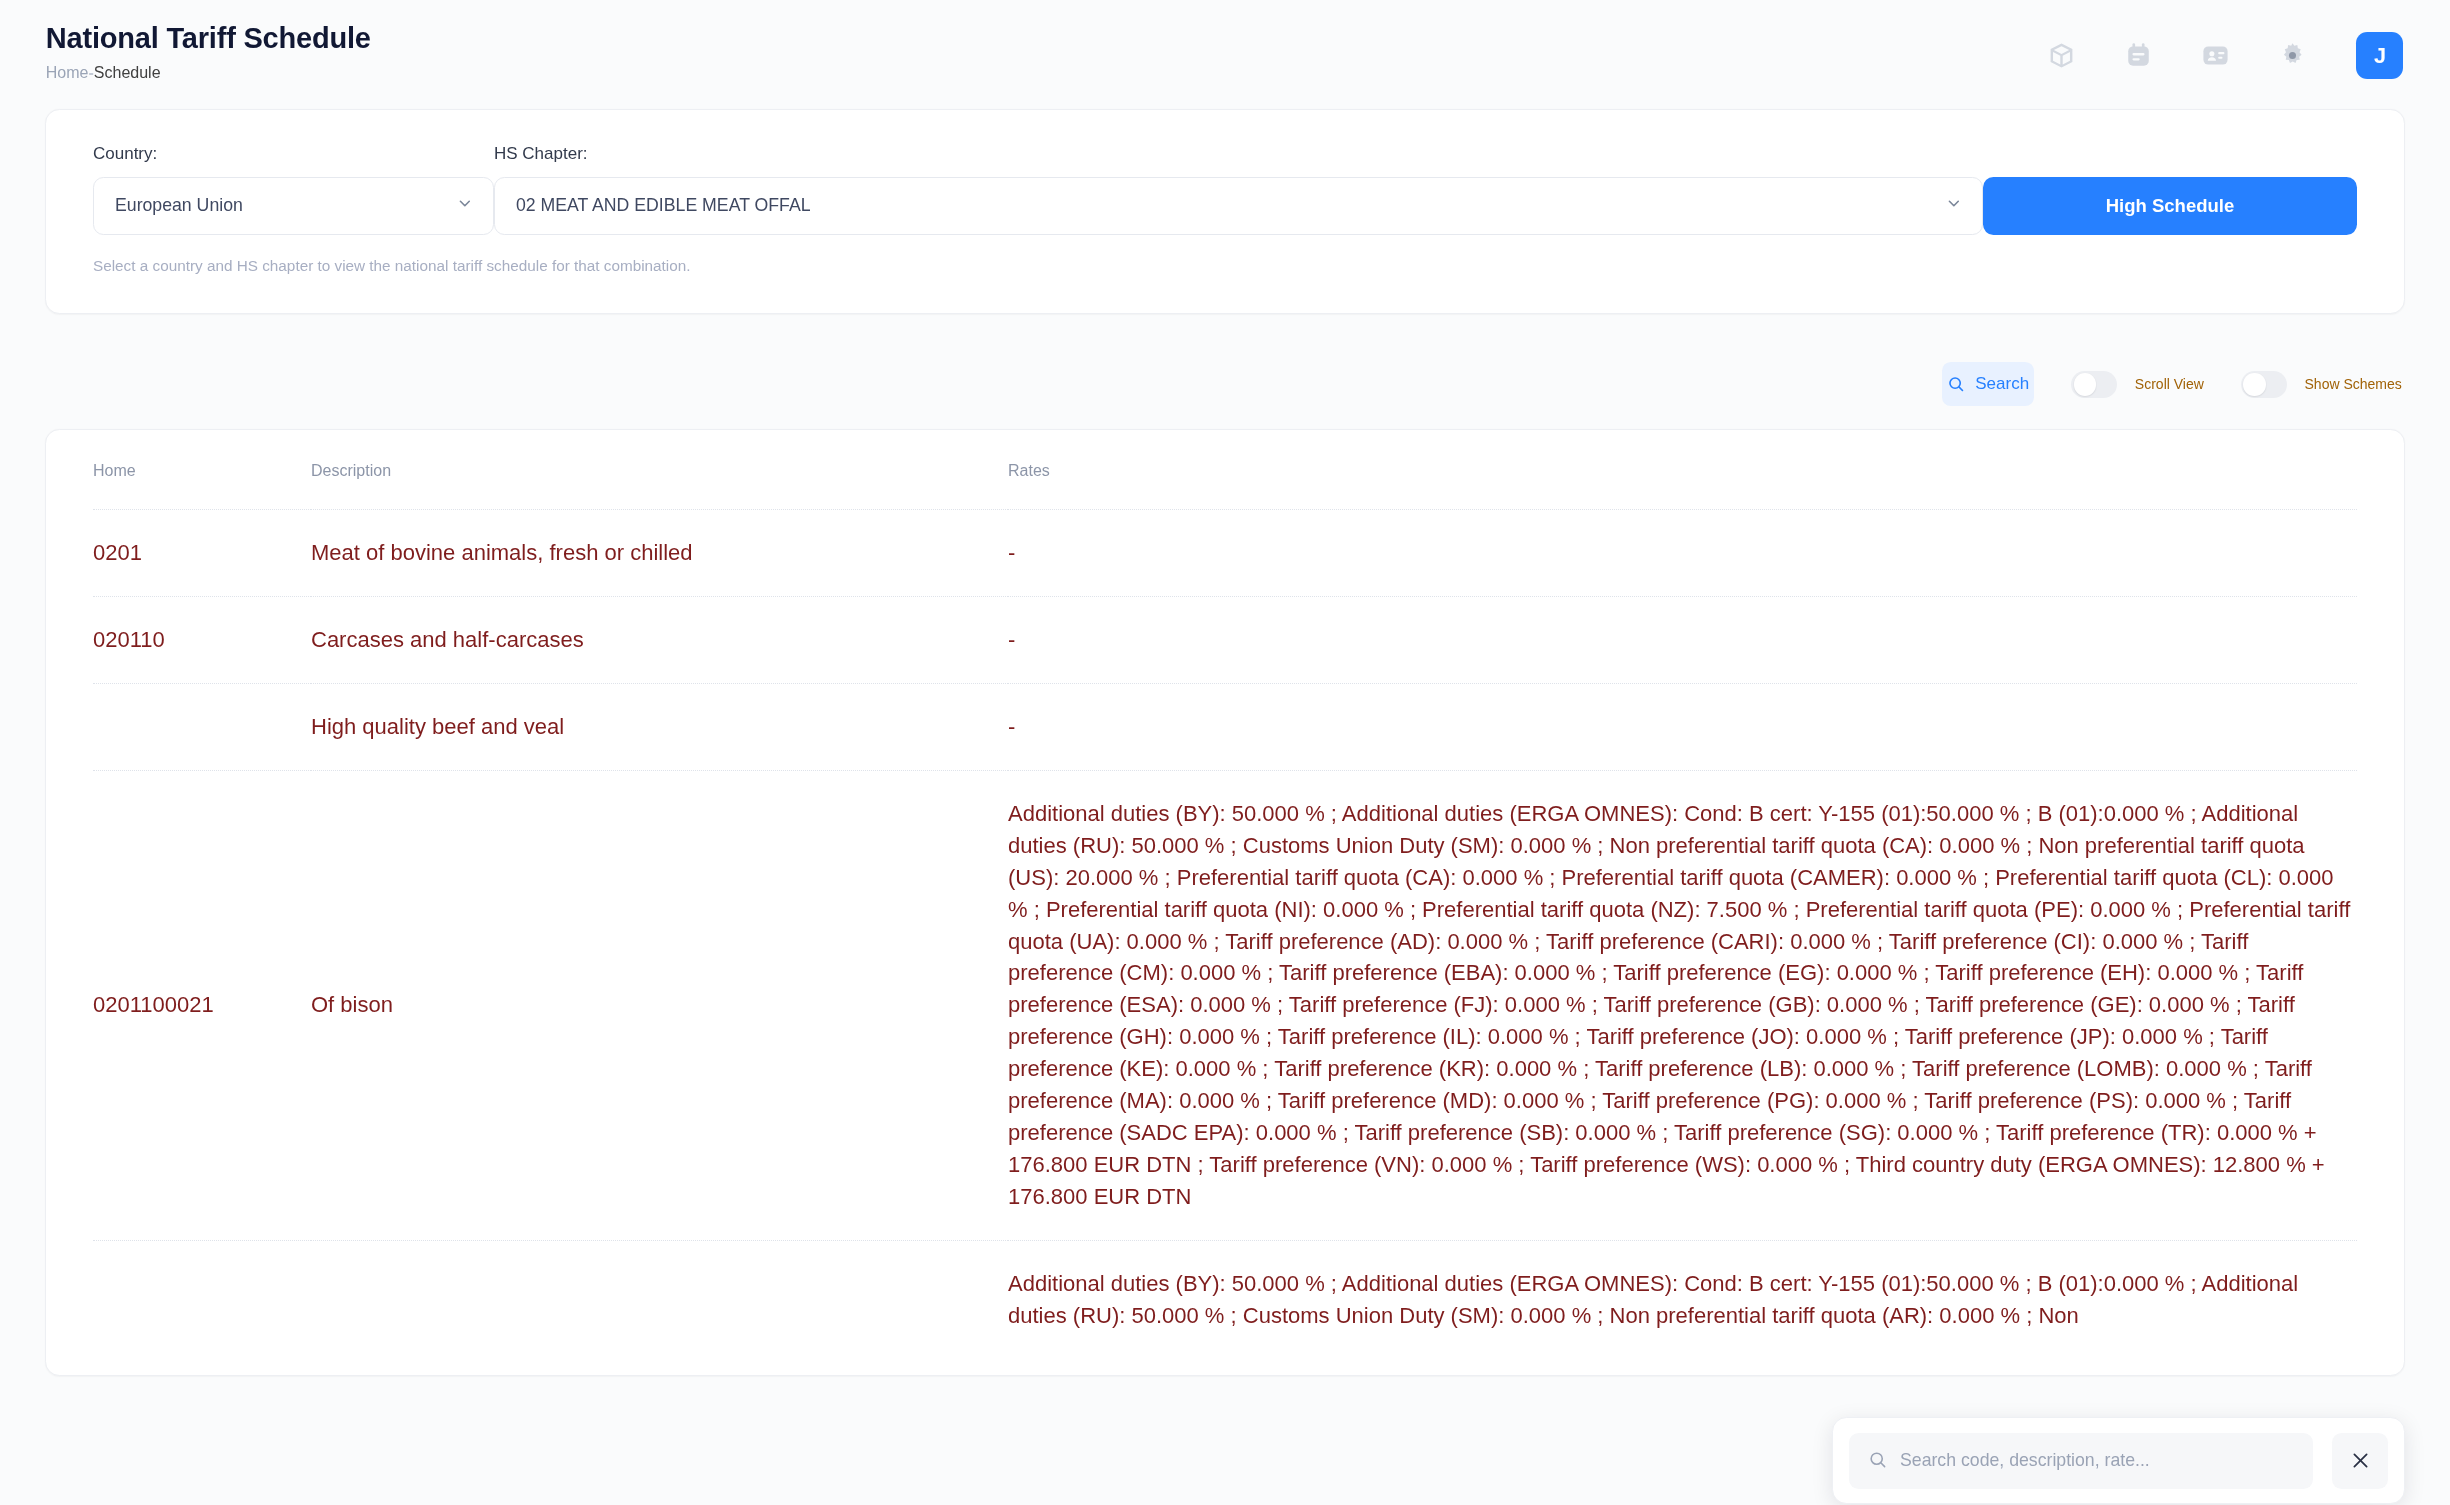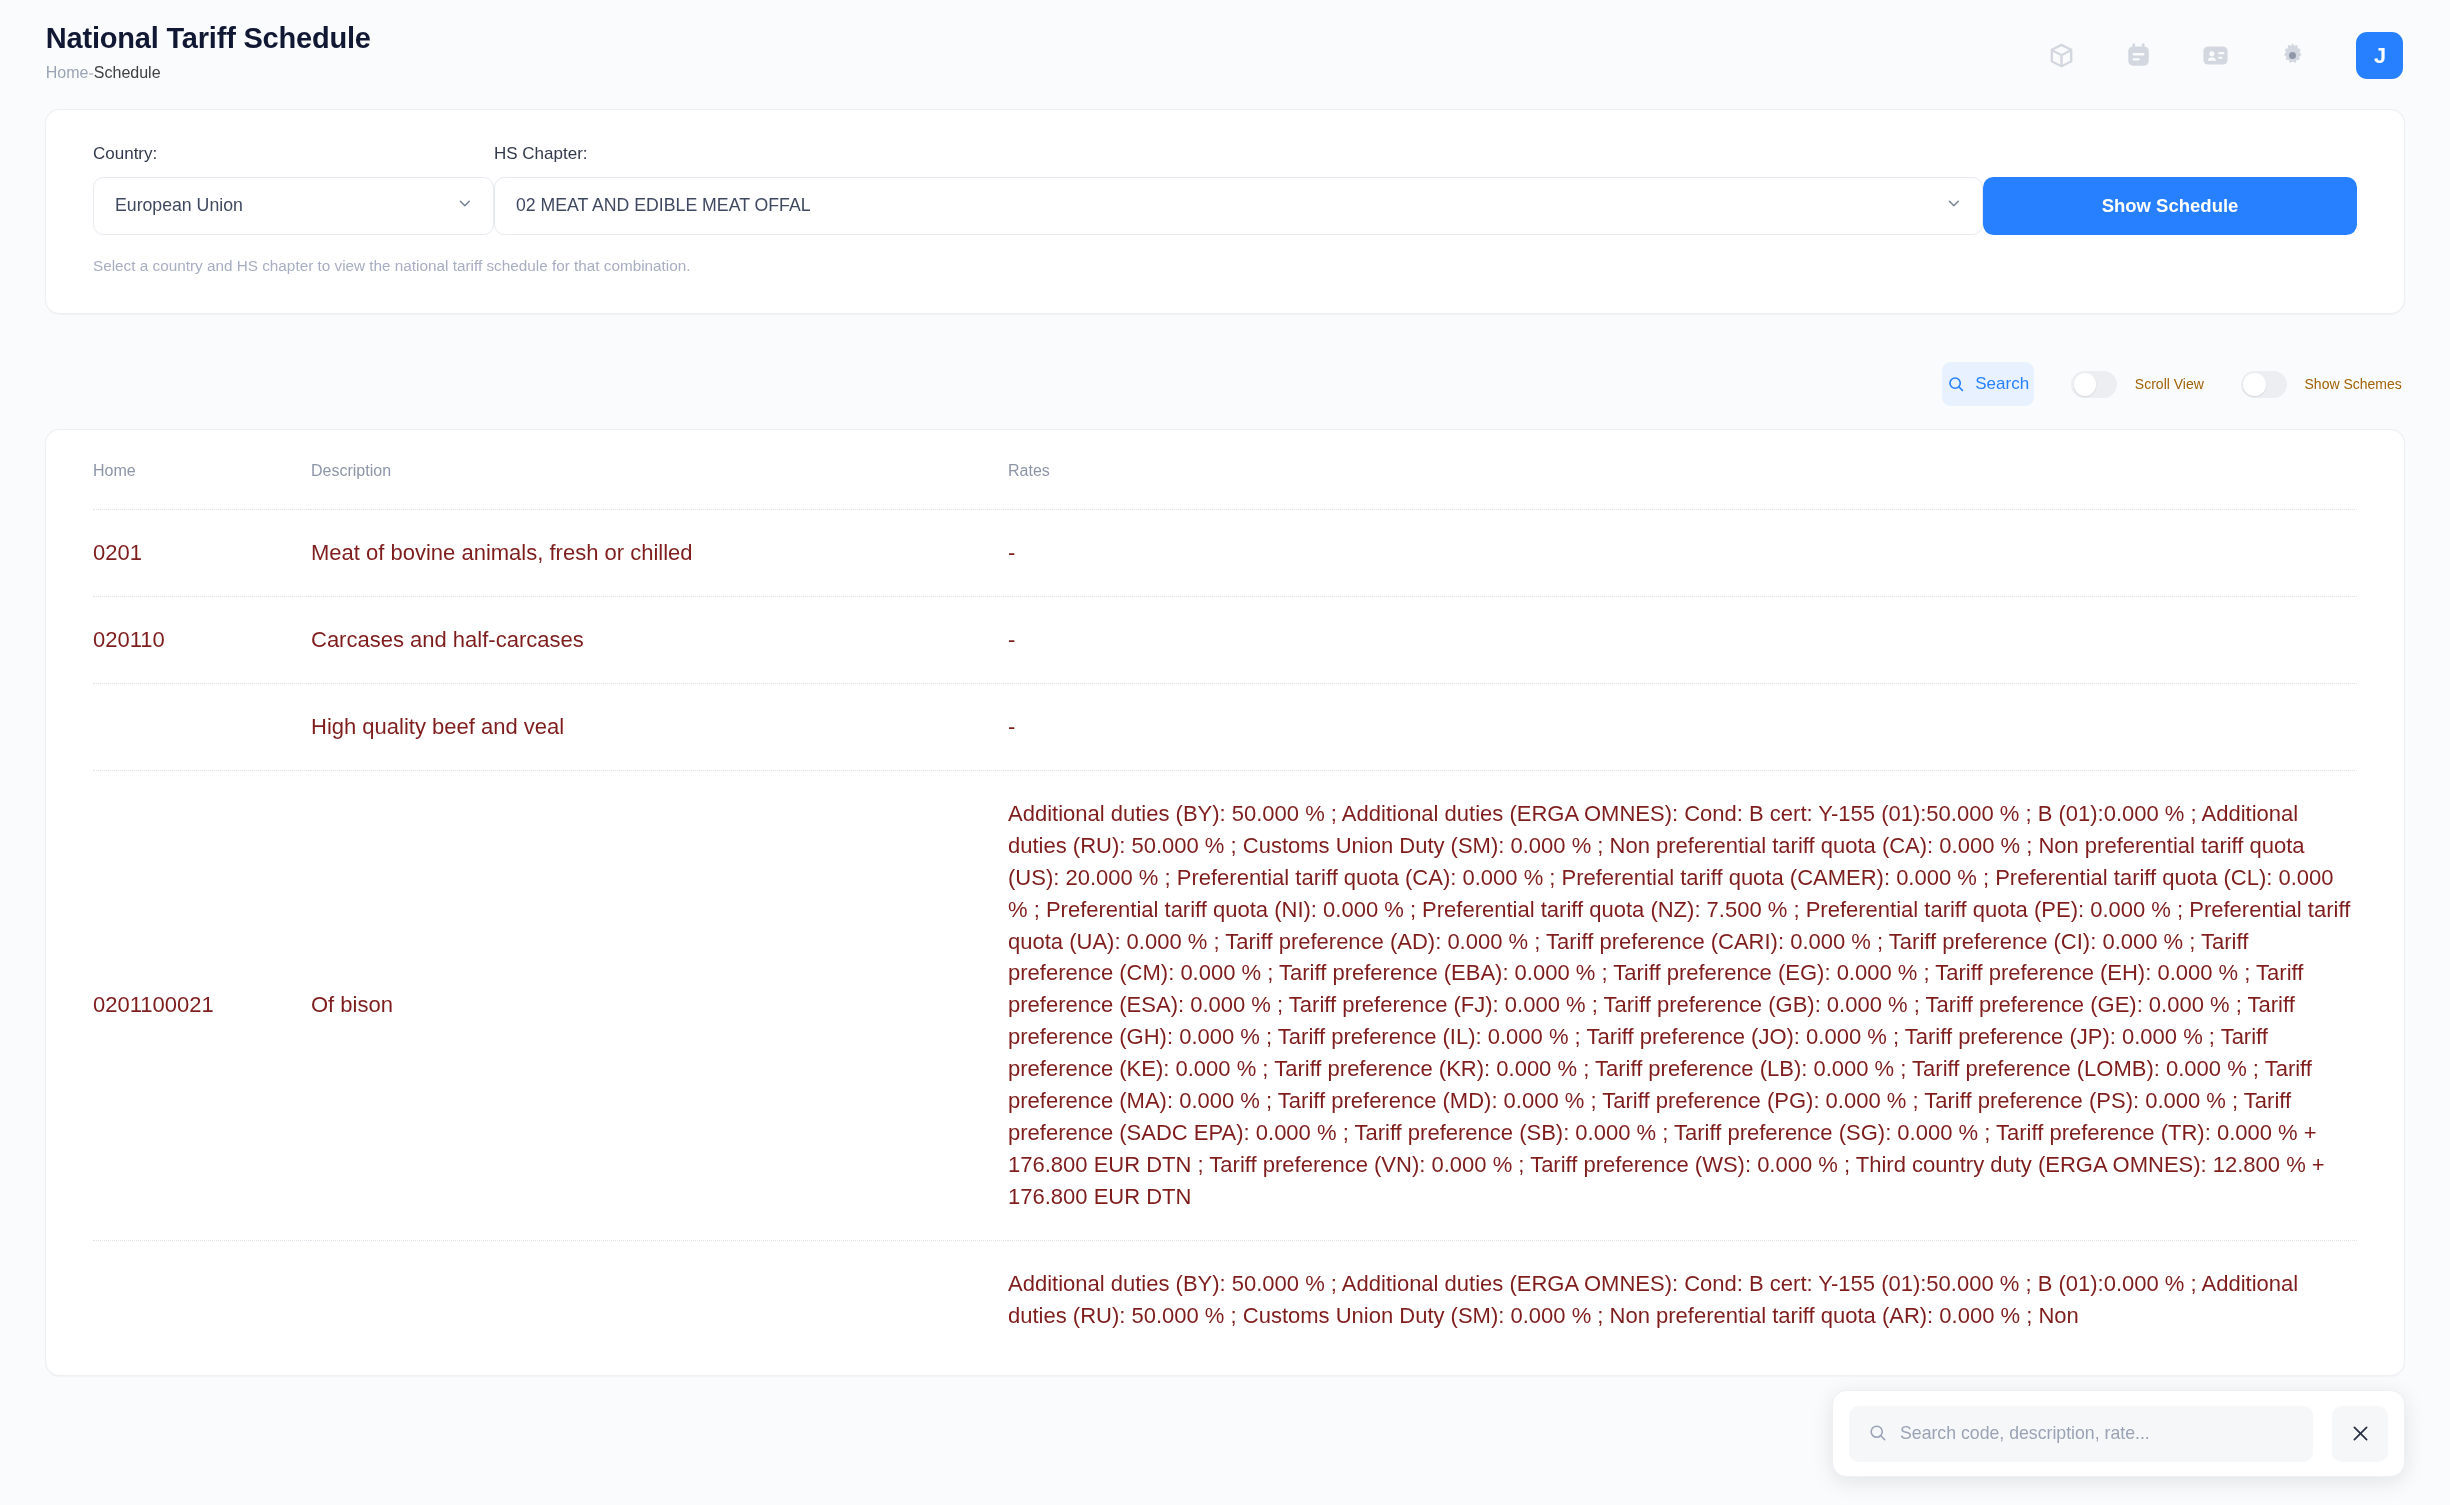--- a/index.html
+++ b/index.html
@@ -238,21 +238,21 @@
   .col-rates { width: auto; }
 
   td.cell-code  { color: #5c6783; }
   td.cell-desc  { color: #5c6783; padding-right: 32px; }
   td.cell-rates { color: #6b7593; padding-right: 19px; }
 
   
   .search-overlay {
     position: absolute;
     right: 45px;
-    bottom: 29px;
+    bottom: 2px;
     width: 573px;
     background: #ffffff;
     border: 0.8px solid #eef0f4;
     border-radius: 14.4px;
     box-shadow: 0 4.8px 21px rgba(16,24,40,0.10);
     padding: 14.4px 16px;
     display: flex;
     align-items: flex-start;
     gap: 19px;
   }
@@ -357,21 +357,21 @@
         <div class="select">
           <span>02 MEAT AND EDIBLE MEAT OFFAL</span>
           <span class="chev">
             <svg width="17.7" height="17.7" viewBox="0 0 24 24" fill="none" stroke="currentColor" stroke-width="2.2" stroke-linecap="round" stroke-linejoin="round">
                 <polyline points="6 9 12 15 18 9"></polyline>
               </svg>
           </span>
         </div>
       </div>
 
-      <button class="btn-primary">Show Schedule</button>
+      <button class="btn-primary">High Schedule</button>
     </div>
 
     <div class="helper-text">Select a country and HS chapter to view the national tariff schedule for that combination.</div>
   </div>
 
   <div class="toolbar">
     <button class="search-chip">
       <span>
         <svg width="17.7" height="17.7" viewBox="0 0 24 24" fill="none" stroke="currentColor" stroke-width="2.2" stroke-linecap="round">
             <circle cx="11" cy="11" r="7"></circle>

